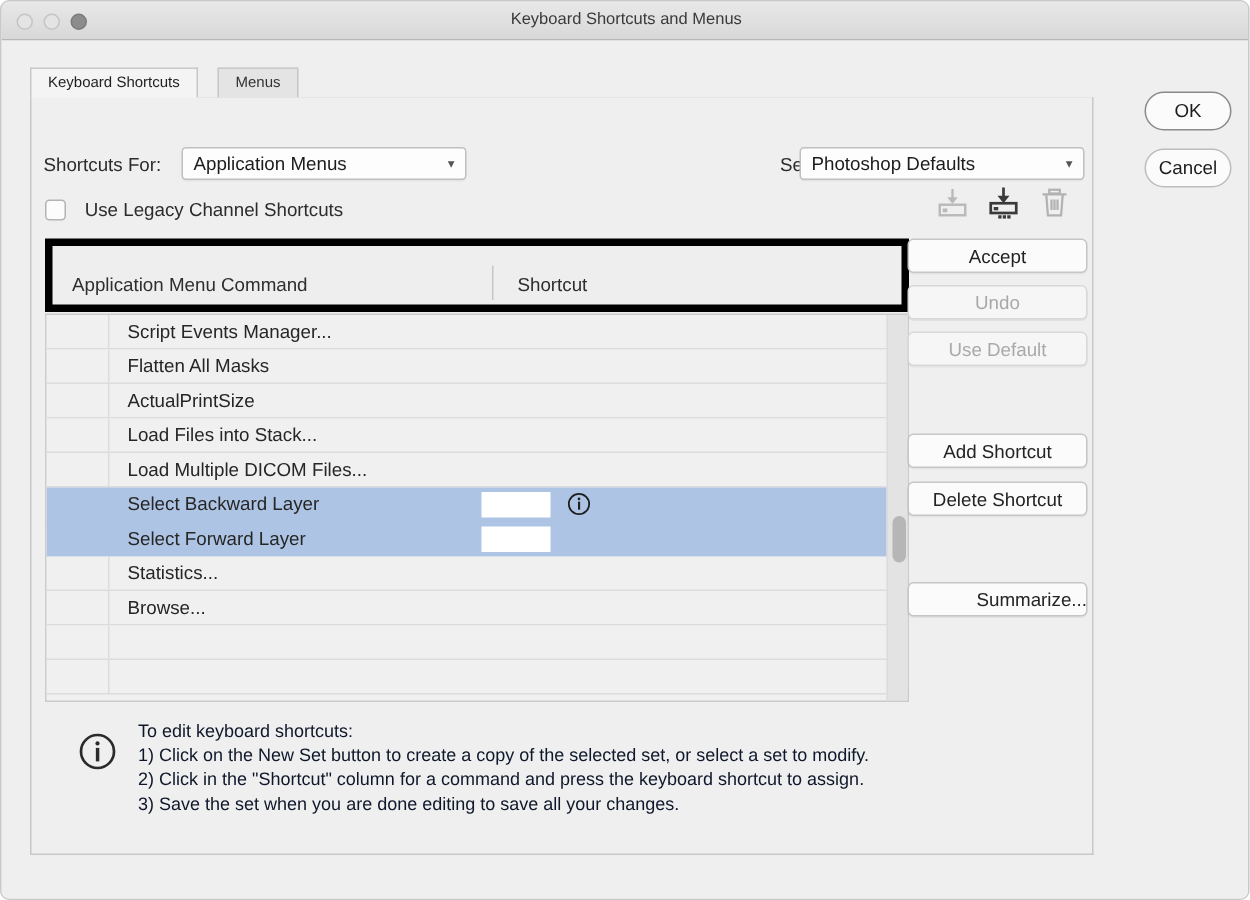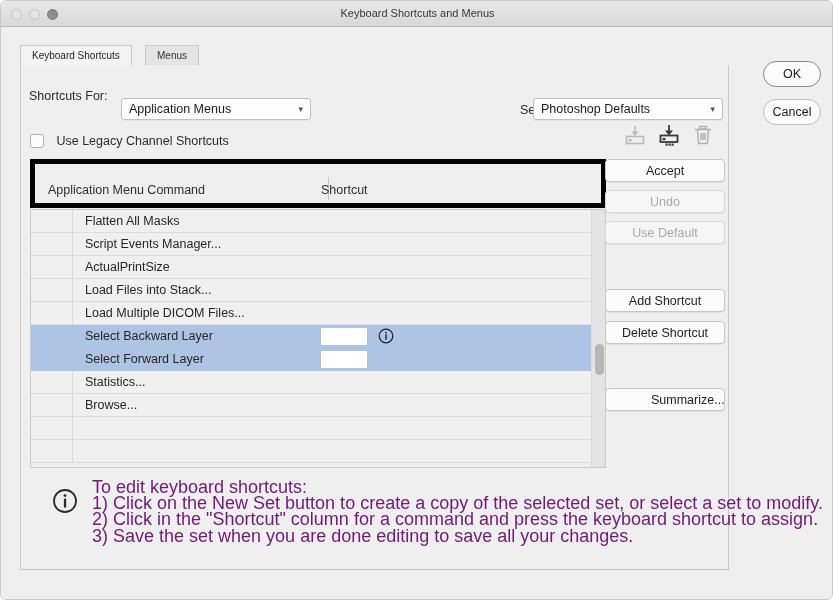--- a/index.html
+++ b/index.html
@@ -95,21 +95,21 @@
     width: 709px; height: 505px;
     background: #efefef;
     border: 1px solid #c8c8c8;
     border-top: none;
     box-sizing: border-box;
   }
 
   
   .lbl { font-size: 12.5px; color: #2c2c2c; position: absolute; }
 
-  #lbl-shortcuts-for { left: 8px; top: 24px; }
+  #lbl-shortcuts-for { left: 8px; top: 38px; }
   #lbl-set          { left: 499px; top: 38px; }
 
   .select {
     position: absolute;
     background: #fdfdfd;
     border: 1px solid #c0c0c0;
     border-radius: 3px;
     box-sizing: border-box;
     height: 22px;
     font-size: 12.5px;
@@ -160,21 +160,21 @@
     border: 5px solid #000000;
     box-sizing: border-box;
   }
   .colhdr .ch {
     position: absolute;
     top: 19px;
     font-size: 12.5px;
     color: #2e2e2e;
   }
   #ch-cmd { left: 13px; }
-  #ch-sc  { left: 286px; }
+  #ch-sc  { left: 310px; }
   #ch-div {
     position: absolute;
     left: 293px; top: 13px;
     width: 1px; height: 23px;
     background: #c6c6c6;
   }
 
   
   .listbox {
     position: absolute;
@@ -269,22 +269,22 @@
     width: 576px;
   }
   .infobox .bigicon {
     position: absolute;
     left: 22px; top: 8px;
     width: 26px; height: 26px;
   }
   .infotext {
     position: absolute;
     left: 62px; top: -1px;
-    font-size: 18px;
-    color: #701a75;
+    font-size: 12px;
+    color: #0f172a;
     line-height: 16.2px;
     white-space: nowrap;
   }
 
   
   .pill {
     position: absolute;
     width: 58px; height: 26px;
     border-radius: 13px;
     background: #fbfbfb;
@@ -377,25 +377,25 @@
       <div class="colhdr">
         <div class="ch" id="ch-cmd">Application Menu Command</div>
         <div id="ch-div"></div>
         <div class="ch" id="ch-sc">Shortcut</div>
       </div>
 
       <div class="listbox">
         <div id="rows-container">
             <div class="row">
               <div class="gutter"></div>
+              <div class="cmd">Script Events Manager...</div>
+            </div>
+            <div class="row">
+              <div class="gutter"></div>
               <div class="cmd">Flatten All Masks</div>
-            </div>
-            <div class="row">
-              <div class="gutter"></div>
-              <div class="cmd">Script Events Manager...</div>
             </div>
             <div class="row">
               <div class="gutter"></div>
               <div class="cmd">ActualPrintSize</div>
             </div>
             <div class="row">
               <div class="gutter"></div>
               <div class="cmd">Load Files into Stack...</div>
             </div>
             <div class="row">

